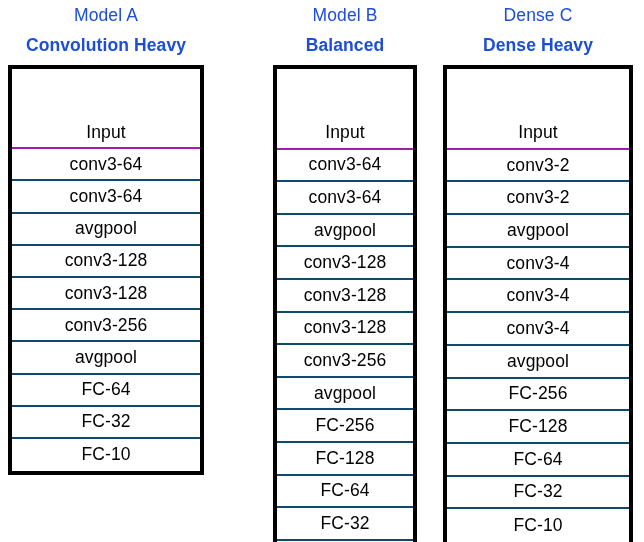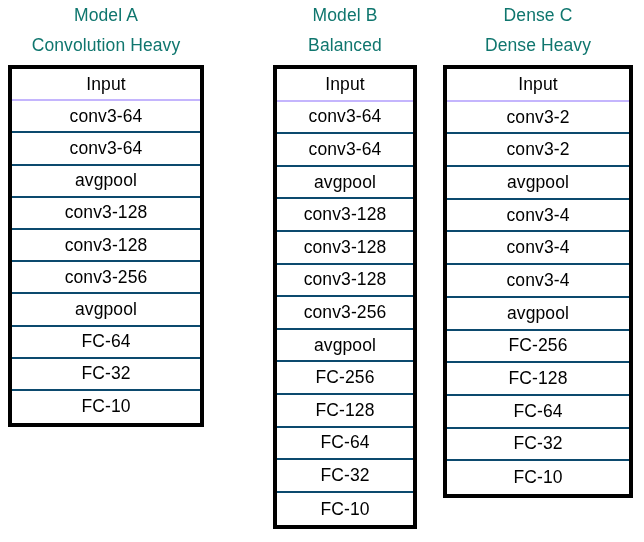--- a/index.html
+++ b/index.html
@@ -31,30 +31,31 @@
 
   
   #col-a { left: 8px;   width: 196px; }
   #col-b { left: 227px; width: 190px; padding-left: 46px; }
   #col-c { left: 443px; width: 190px; }
 
   .col-header {
     text-align: center;
     font-size: 17.5px;
     line-height: 1;
-    color: #0f766e;
+    color: #1d4ed8;
     letter-spacing: 0.1px;
   }
   .col-header .title-line {
     display: block;
     padding-top: 7px;
   }
   .col-header .subtitle-line {
     display: block;
     padding-top: 12px;
+    font-weight: bold;
   }
 
   .layer-table {
     margin-top: 11px;
     border: 4px solid #000000;
     border-collapse: collapse;
     background: #ffffff;
     box-sizing: border-box;
   }
 
@@ -69,22 +70,23 @@
     align-items: center;
     justify-content: center;
     letter-spacing: 0.1px;
   }
   .layer-row:last-child {
     border-bottom: none;
     border-radius: 9px;
   }
   
   .layer-row.input-row {
-    border-bottom: 2px solid #c4b5fd;
+    border-bottom: 2px solid #a21caf;
     box-shadow: 0 3px 0 0 #000000;
+    margin-top: 48px;
   }
 
   
   #col-a .layer-row { height: 32.2px; }
   #col-b .layer-row { height: 32.6px; }
   #col-c .layer-row { height: 32.7px; }
 </style>
 </head>
 <body>
 

